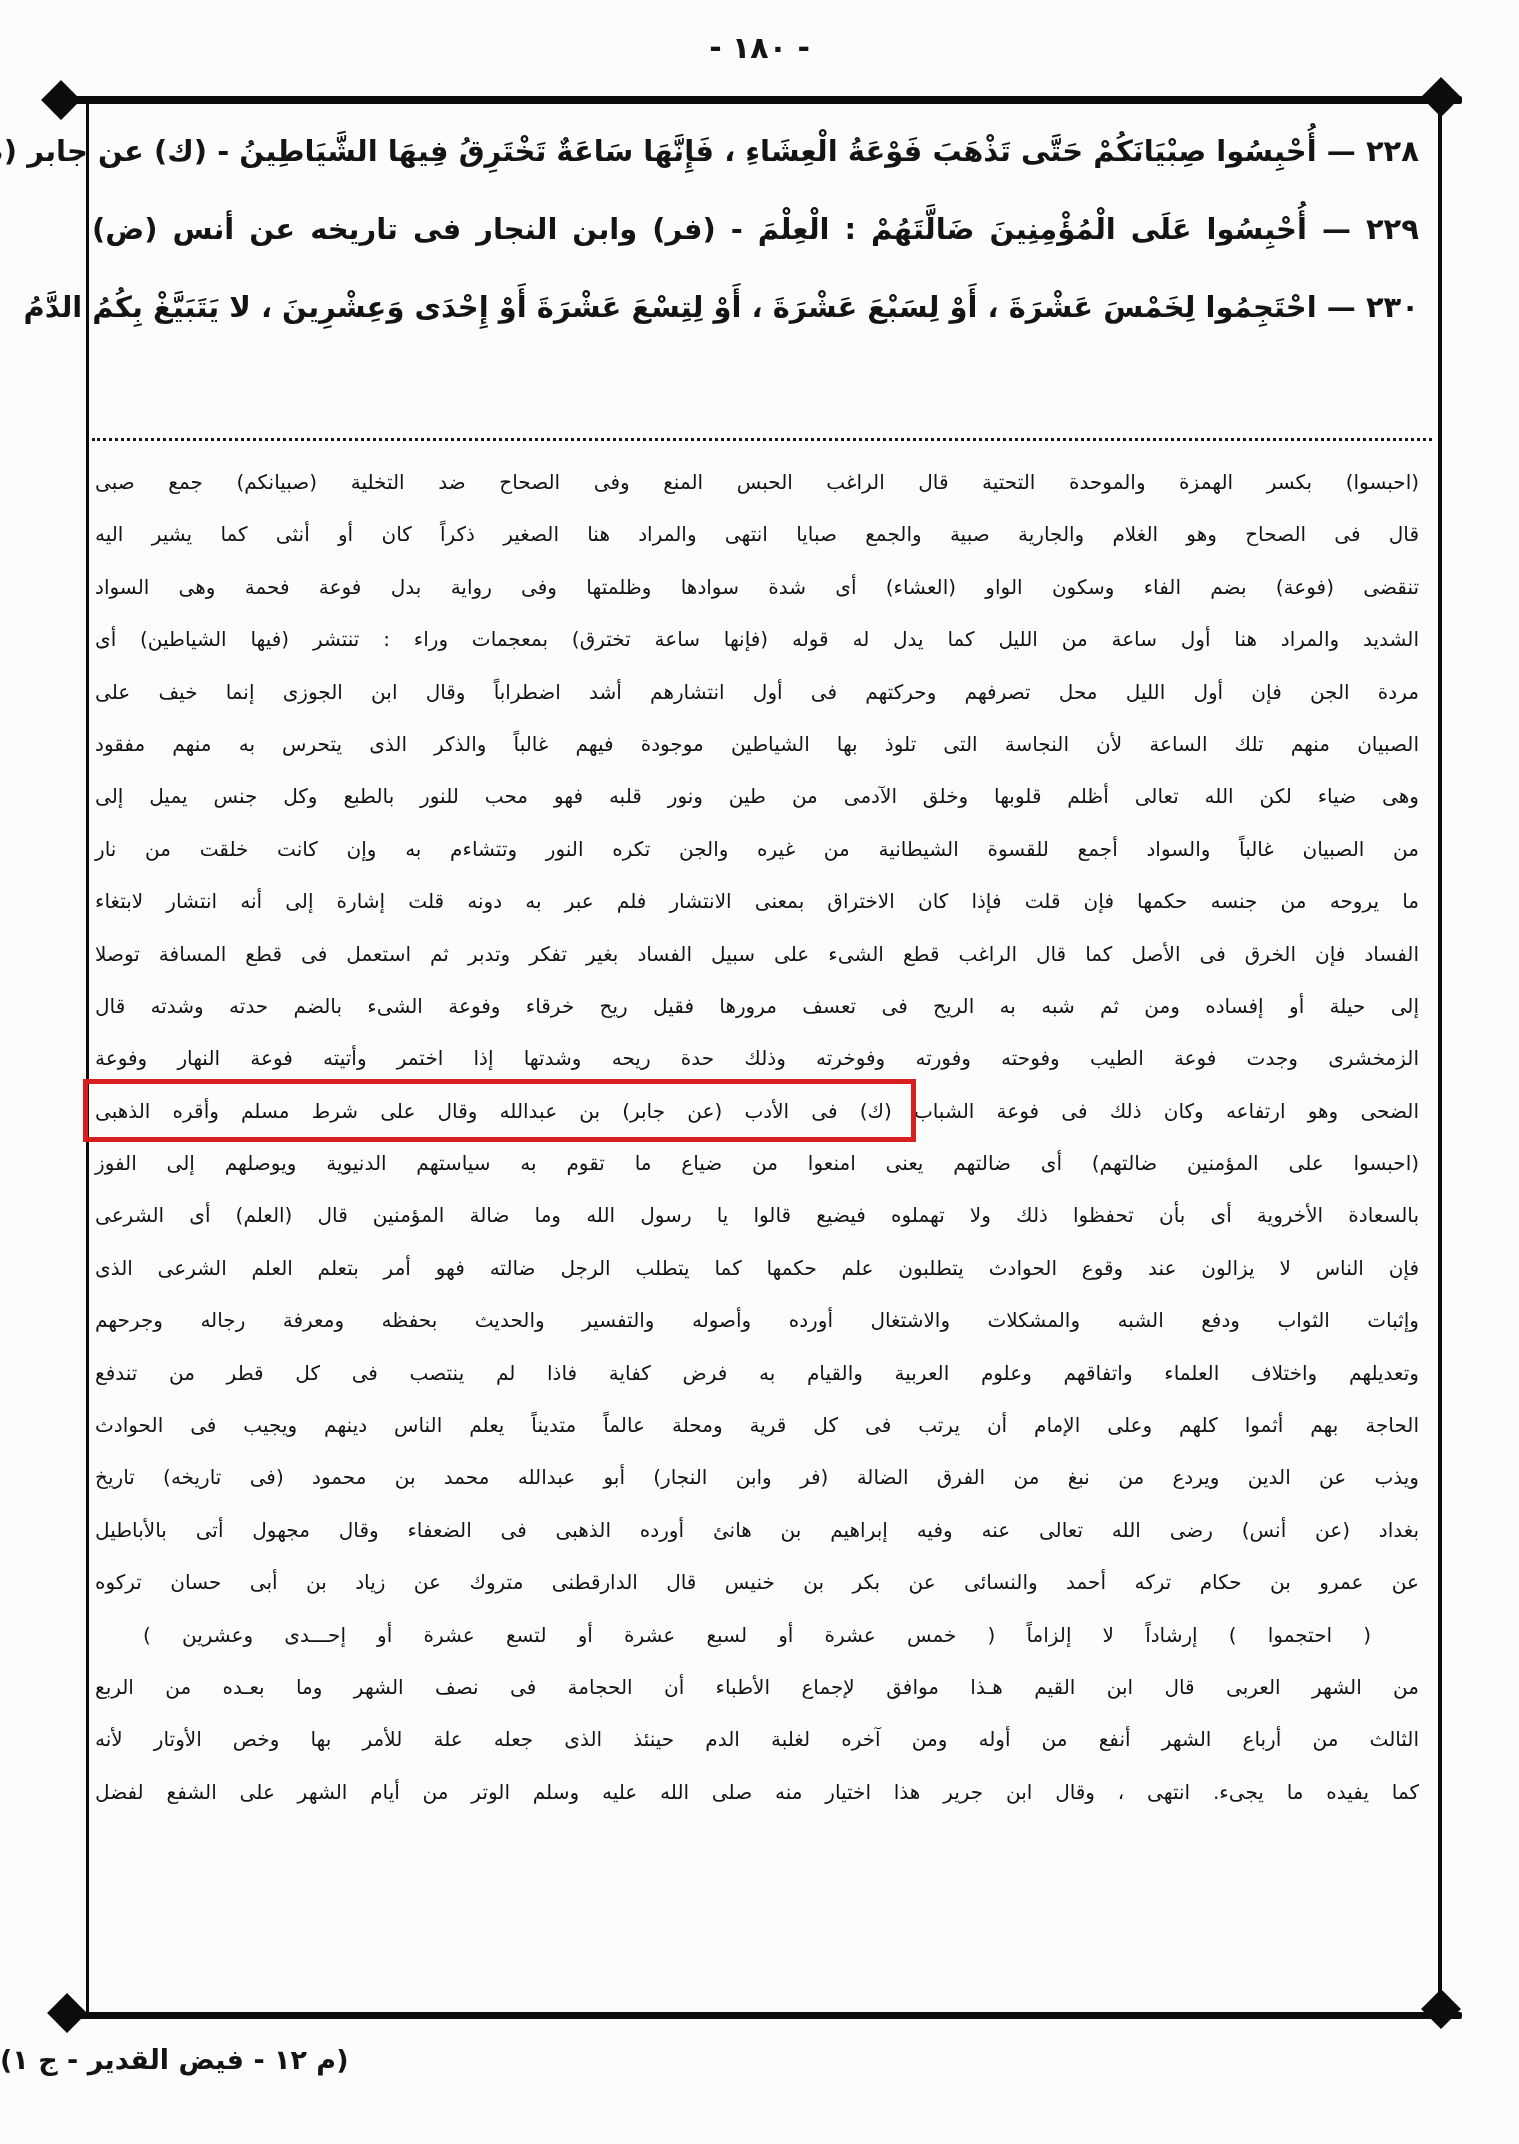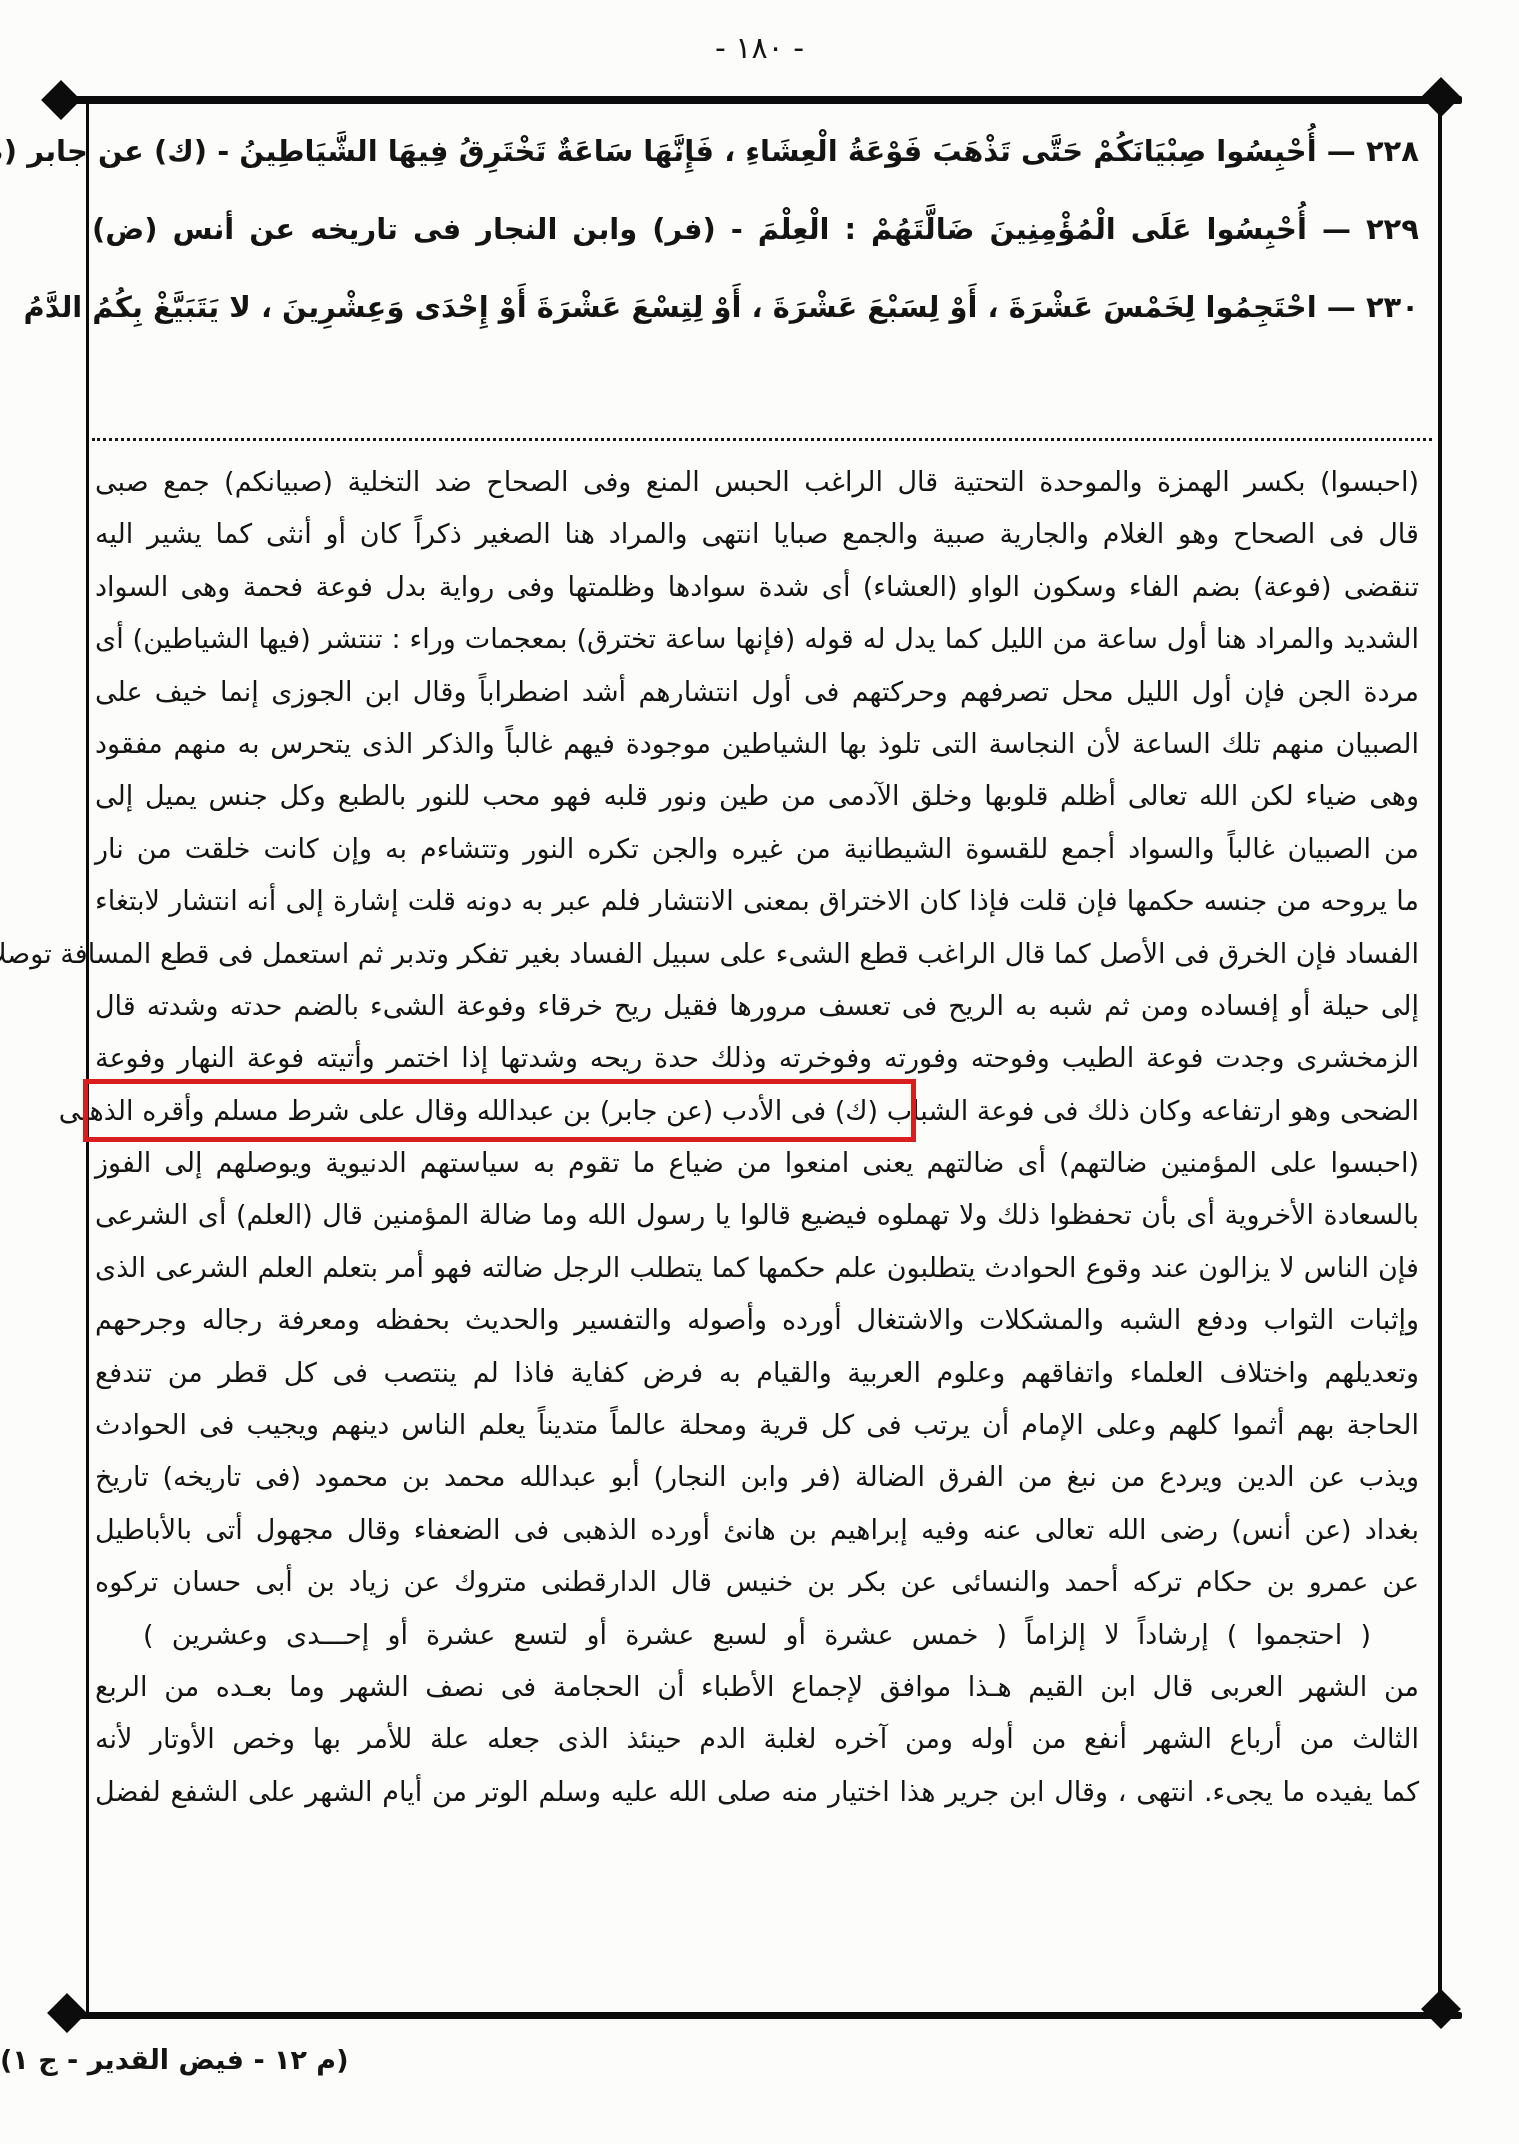--- a/index.html
+++ b/index.html
@@ -7,21 +7,21 @@
     position:relative;
     width:1519px;height:2144px;
     background:#fcfcfa;
     font-family:"DejaVu Sans",sans-serif;
     color:#141414;
     overflow:hidden;
   }
   
   .page-number{
     position:absolute;top:30px;left:0;right:0;
-    text-align:center;font-size:30px;font-weight:normal;
+    text-align:center;font-size:30px;font-weight:bold;
     letter-spacing:4px;direction:rtl;
   }
   
   .bar{position:absolute;background:#0c0c0c;}
   .bar-top{left:58px;top:96px;width:1404px;height:8px;border-radius:2px;}
   .bar-bottom{left:58px;top:2012px;width:1404px;height:7px;border-radius:2px;}
   .bar-left{left:86px;top:104px;width:3px;height:1908px;}
   .bar-right{left:1438px;top:104px;width:4px;height:1908px;}
   .orn{position:absolute;width:42px;height:42px;}
   .orn svg{width:100%;height:100%;display:block;}
@@ -47,21 +47,21 @@
     border-top:3px dotted #1a1a1a;
   }
   
   .commentary{
     position:absolute;top:456px;right:100px;left:95px;
     direction:rtl;
   }
   .c-line{
     position:relative;
     height:52.4px;line-height:52.4px;
-    font-size:27px;
+    font-size:20px;
     text-align:justify;text-align-last:justify;
     white-space:nowrap;
   }
   .c-line.centered{padding:0 48px;}
   
   .red-box{
     position:absolute;left:-12px;right:38%;top:-6px;bottom:-5px;
     border:5px solid #d81e1e;
     pointer-events:none;
   }

